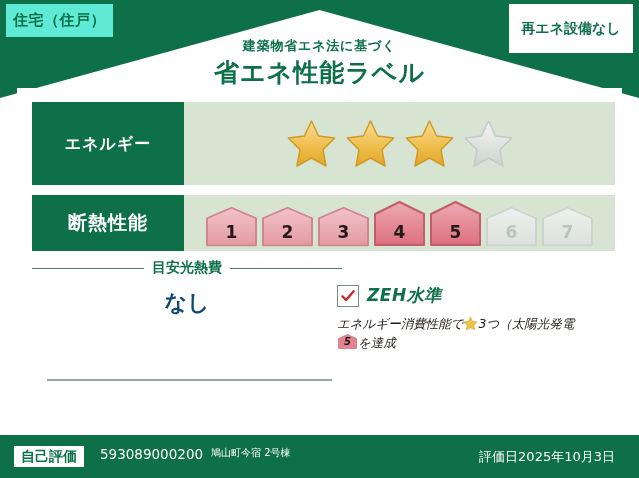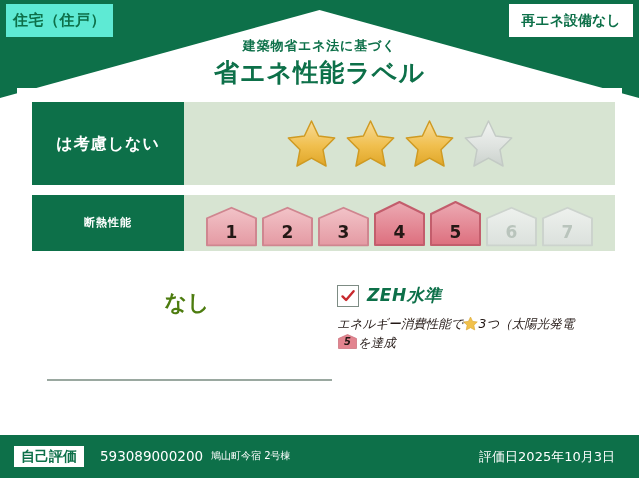--- a/index.html
+++ b/index.html
@@ -19,21 +19,21 @@
   .chip-dwelling{
     position:absolute;left:6px;top:4px;width:107px;height:33px;
     background:#5eead4;
     display:flex;align-items:center;justify-content:center;
     font-size:15px;font-weight:bold;color:#0d7049;
     letter-spacing:.5px;
     z-index:6;
   }
   
   .chip-renew{
-    position:absolute;right:6px;top:4px;width:124px;height:33px;
+    position:absolute;right:6px;top:4px;width:124px;height:49px;
     background:#ffffff;
     display:flex;align-items:center;justify-content:center;
     font-size:14px;font-weight:bold;color:#0d7049;
     z-index:6;
   }
   
   .house-white{
     position:absolute;left:0;top:0;width:639px;height:435px;
     z-index:1;
   }
@@ -60,21 +60,21 @@
   .row{
     position:absolute;left:15px;width:583px;
     background:#d7e4d2;
     display:flex;align-items:stretch;
   }
   .row-energy{top:14px;height:83px;}
   .row-insul{top:107px;height:56px;}
   .row-key{
     width:152px;background:#0d7049;
     display:flex;flex-direction:column;align-items:center;justify-content:center;
-    color:#ffffff;font-weight:bold;font-size:11px;line-height:1.35;
+    color:#ffffff;font-weight:bold;font-size:19px;line-height:1.35;
     letter-spacing:1px;
   }
   .row-key.two-line{font-size:16px;}
   .row-val{
     flex:1;display:flex;align-items:center;justify-content:center;
   }
   
   .stars{display:flex;align-items:center;gap:6px;}
   .star{width:53px;height:51px;display:block;}
   
@@ -92,21 +92,21 @@
   .cost-head{
     position:absolute;left:15px;top:172px;width:310px;height:16px;
     display:flex;align-items:center;gap:8px;
   }
   .cost-rule{flex:1;height:1px;background:#4f7f6a;}
   .cost-title{
     font-size:14px;font-weight:bold;color:#0d7049;white-space:nowrap;
   }
   .cost-value{
     position:absolute;left:15px;top:200px;width:310px;
-    text-align:center;font-size:22px;font-weight:bold;color:#4d7c0f;
+    text-align:center;font-size:22px;font-weight:bold;color:#0c4a6e;
   }
   .cost-divider{
     position:absolute;left:30px;top:291px;width:285px;height:2px;
     background:#9aa8a0;
   }
   
   .zeh{
     position:absolute;left:320px;top:196px;width:275px;font-style:italic;
   }
   .zeh-head{display:flex;align-items:center;gap:8px;}
@@ -129,21 +129,21 @@
     position:absolute;left:0;right:0;bottom:0px;text-align:center;
     font-size:10px;font-weight:bold;color:#231815;z-index:2;
   }
   
   .footer{
     position:absolute;left:0;bottom:0;width:639px;height:43px;
     z-index:6;
     display:flex;align-items:center;
   }
   .footer-left{
-    display:flex;align-items:center;gap:8px;margin-left:14px;
+    display:flex;align-items:flex-start;gap:8px;margin-left:14px;
   }
   .badge-self{
     background:#ffffff;color:#0d7049;font-weight:bold;font-size:14px;
     padding:3px 7px;line-height:1.1;
   }
   .footer-id{color:#ffffff;font-size:13.5px;margin-left:8px;}
   .footer-addr{color:#ffffff;font-size:10px;}
   .footer-right{
     margin-left:auto;margin-right:24px;color:#ffffff;font-size:13px;
   }
@@ -167,21 +167,21 @@
 
   <div class="title-wrap">
     <div class="title-sub">建築物省エネ法に基づく</div>
     <div class="title-main">省エネ性能ラベル</div>
   </div>
 
   <div class="card">
 
     <div class="row row-energy">
       <div class="row-key two-line">
-        <span>は考慮しない</span>
+        <span>エネルギー</span>
       </div>
       <div class="row-val">
         <div class="stars" id="stars-container">
             <svg viewBox="0 0 24 24" class="star">
               <defs>
                 <linearGradient id="sg0" x1="0" y1="0" x2="0" y2="1">
                   <stop offset="0%" stop-color="#f8dc9a"></stop>
                   <stop offset="55%" stop-color="#f0bf4e"></stop>
                   <stop offset="100%" stop-color="#e0a628"></stop>
                 </linearGradient>
@@ -309,20 +309,25 @@
                   </linearGradient>
                 </defs>
                 <polygon points="26.5,2 51,14 51,45 2,45 2,14" fill="url(#hg6)" stroke="#ccd3cd" stroke-width="2" stroke-linejoin="round"></polygon>
               </svg>
               <div class="hnum">7</div>
             </div>
           </div>
       </div>
     </div>
 
+    <div class="cost-head">
+      <div class="cost-rule"></div>
+      <div class="cost-title">目安光熱費</div>
+      <div class="cost-rule"></div>
+    </div>
     <div class="cost-value">なし</div>
     <div class="cost-divider"></div>
 
     <div class="zeh">
       <div class="zeh-head">
         <div class="zeh-check">
           <svg viewBox="0 0 16 16" width="16" height="16">
             <path d="M2.5 8.4 L6.1 12 L13.6 3.2" fill="none" stroke="#c8292e" stroke-width="2.4" stroke-linecap="round" stroke-linejoin="round"></path>
           </svg>
         </div>

